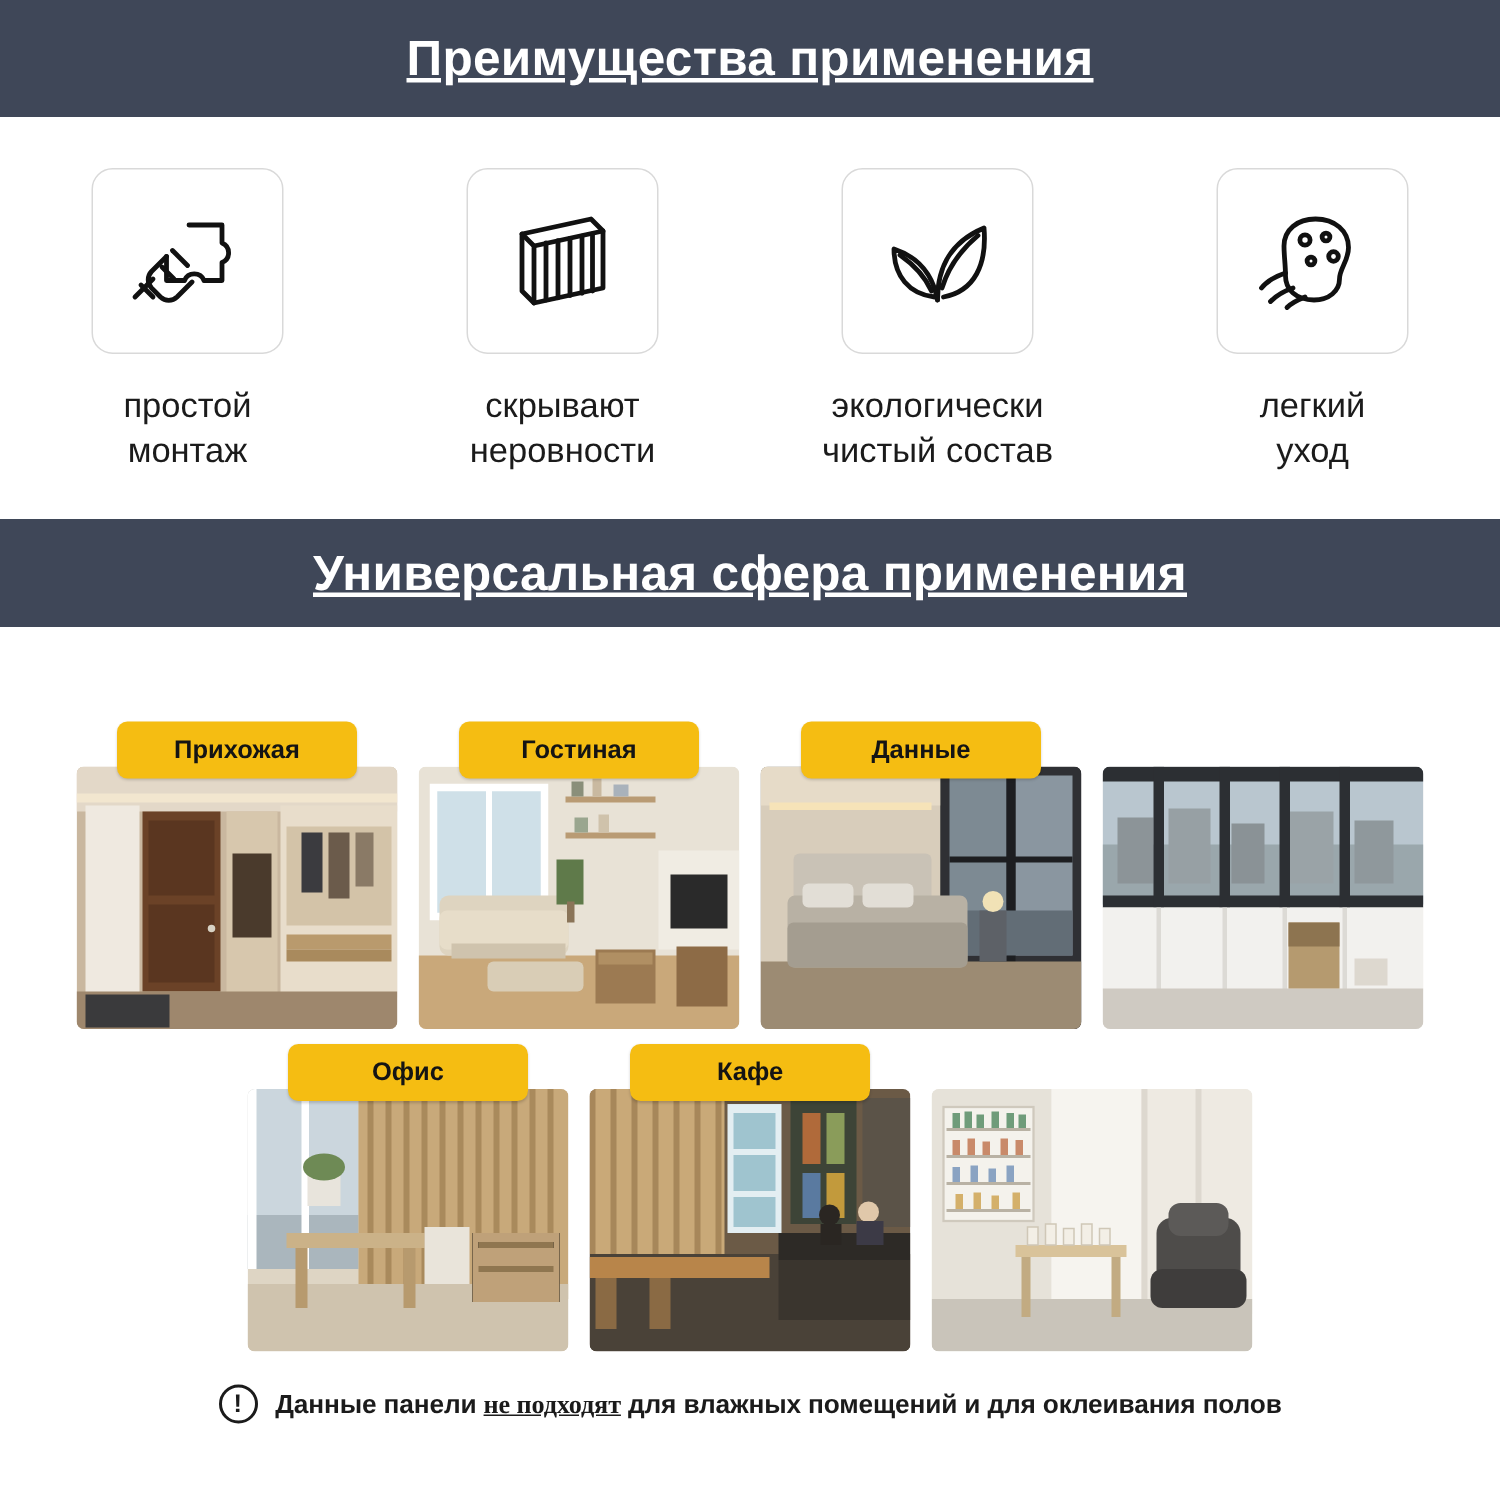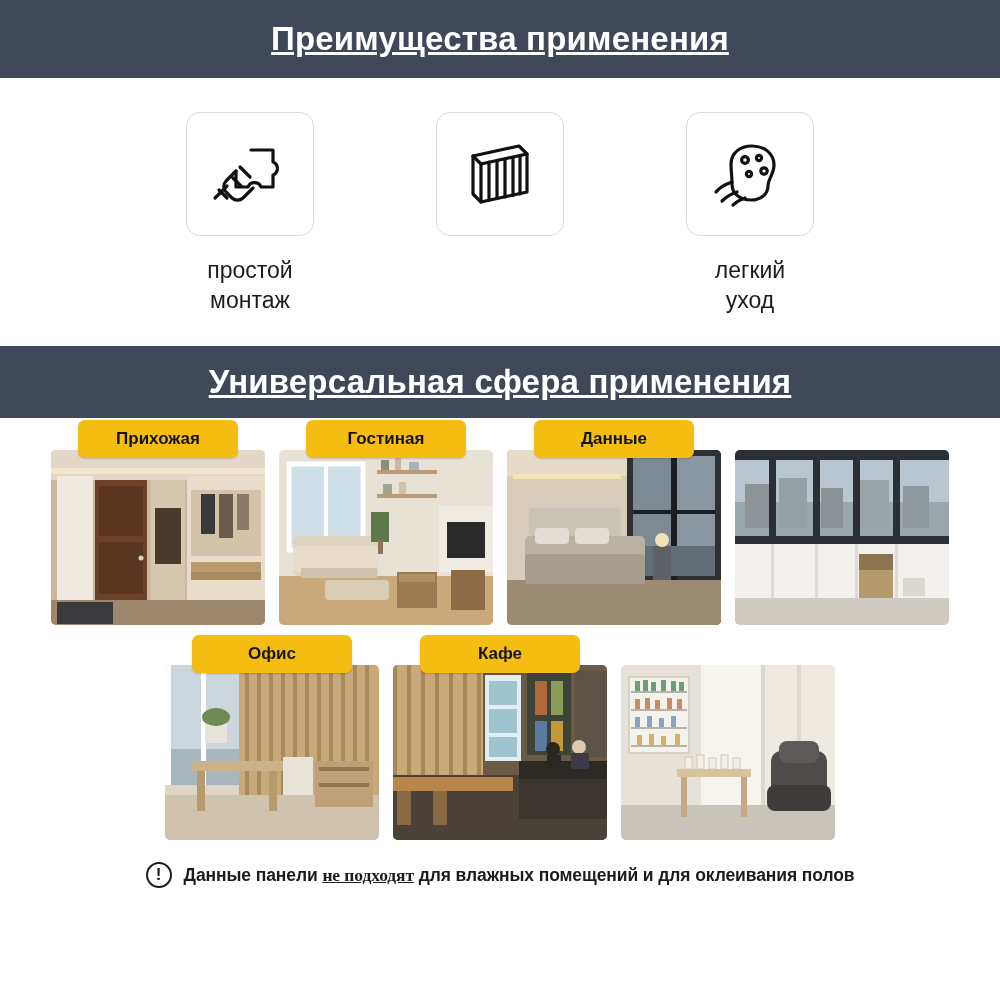--- a/index.html
+++ b/index.html
@@ -58,21 +58,22 @@
     text-align: center;
     font-size: 23px;
     line-height: 1.3;
     color: #1b1b1b;
     font-weight: 500;
     white-space: pre-line;
   }
 
   
   .apps {
-    padding-top: 2px;
+    padding-top: 32px;
+    margin-top: 31px;
   }
   .row {
     display: flex;
     justify-content: center;
     gap: 14px;
   }
   .row2 { margin-top: 10px; }
   .card {
     position: relative;
     width: 214px;
@@ -163,22 +164,36 @@
           <path d="M16 22 L62 12 L70 20 L70 58 L24 68 L16 60 Z"></path>
           <path d="M16 22 L24 30 L24 68"></path>
           <path d="M24 30 L70 20"></path>
           <path d="M32 28 L32 66"></path>
           <path d="M40 26.5 L40 64.5"></path>
           <path d="M48 25 L48 63"></path>
           <path d="M56 23.5 L56 61.5"></path>
           <path d="M63 22 L63 60"></path>
         </svg>
       </div>
-    </div>
-
+      <div class="benefit-label">скрывают
+неровности</div>
+    </div>
+
+    <div class="benefit">
+      <div class="icon-box">
+        <svg width="86" height="80" viewBox="0 0 86 80" fill="none" stroke="#111" stroke-width="3.2" stroke-linecap="round" stroke-linejoin="round">
+          <path d="M43 66 C43 46 50 28 74 18 C76 42 68 60 47 64"></path>
+          <path d="M43 66 C40 50 32 38 14 32 C14 50 24 62 41 64"></path>
+          <path d="M70 23 C58 33 50 45 46 58"></path>
+          <path d="M18 36 C28 43 35 51 39 60"></path>
+        </svg>
+      </div>
+      <div class="benefit-label">экологически
+чистый состав</div>
+    </div>
 
     <div class="benefit">
       <div class="icon-box">
         <svg width="86" height="80" viewBox="0 0 86 80" fill="none" stroke="#111" stroke-width="3.2" stroke-linecap="round" stroke-linejoin="round">
           <path d="M24 30 C24 19 33 12 45 12 C58 12 67 20 67 31 C67 40 61 45 61 52 C61 60 54 66 44 66 C32 66 25 59 25 50 C25 42 24 37 24 30 Z"></path>
           <circle cx="38" cy="26" r="3.4"></circle>
           <circle cx="52" cy="24" r="2.6"></circle>
           <circle cx="57" cy="37" r="3.2"></circle>
           <circle cx="42" cy="40" r="2.6"></circle>
           <path d="M25 48 C19 50 13 53 9 58"></path>

